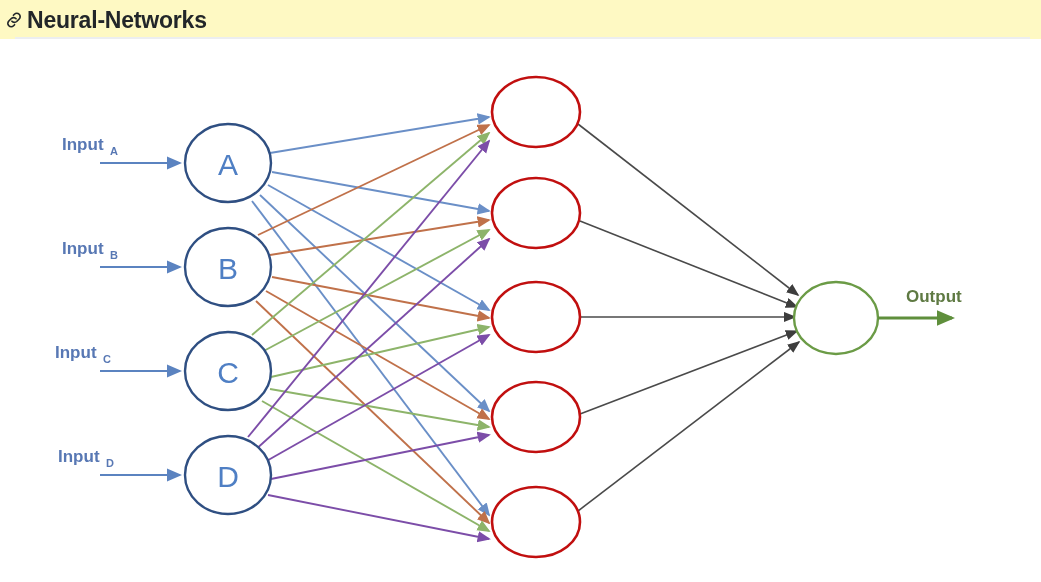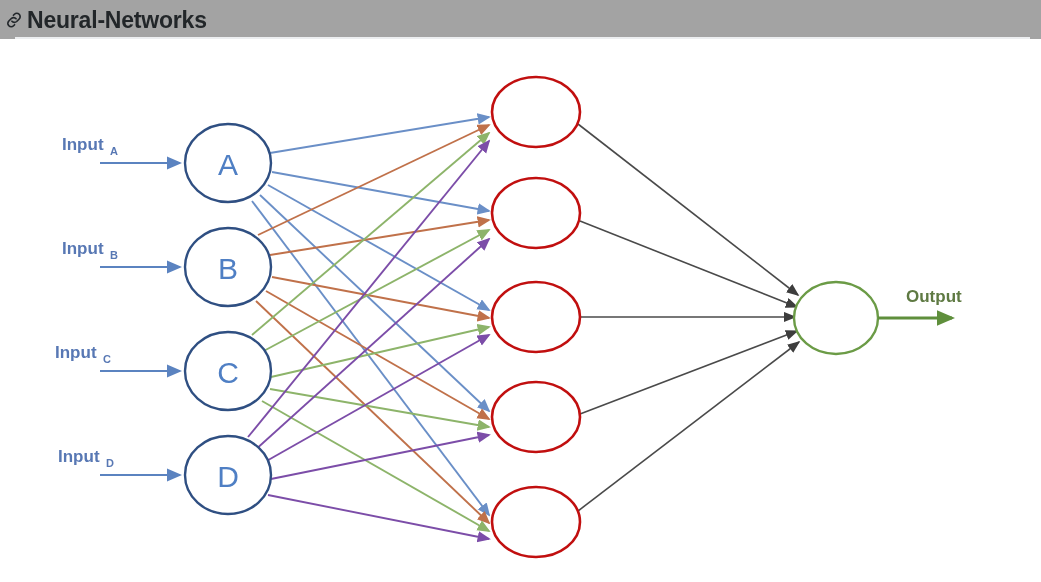--- a/index.html
+++ b/index.html
@@ -11,21 +11,21 @@
     width: 1041px;
     height: 582px;
     font-family: "Liberation Sans", sans-serif;
     overflow: hidden;
     position: relative;
   }
   #page {
     position: relative;
     width: 1041px;
     height: 446px;
-    background: #a3a3a3;
+    background: #fef9c3;
   }
   
   #header {
     position: absolute;
     left: 0; top: 0;
     width: 1041px;
     height: 39px;
     box-sizing: border-box;
     display: flex;
     align-items: center;

